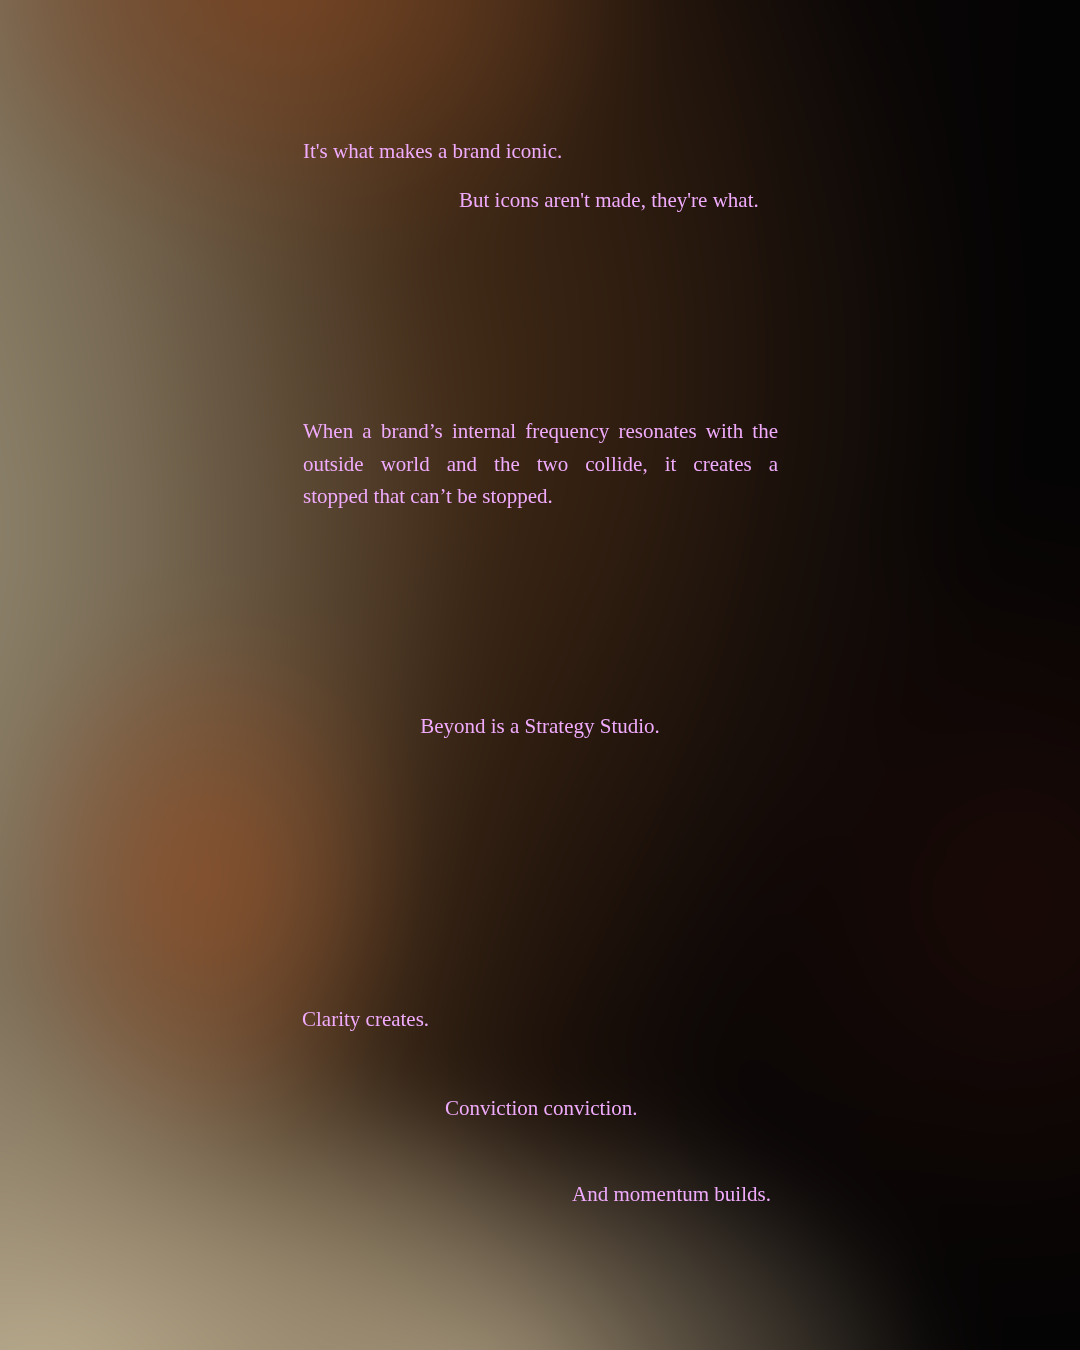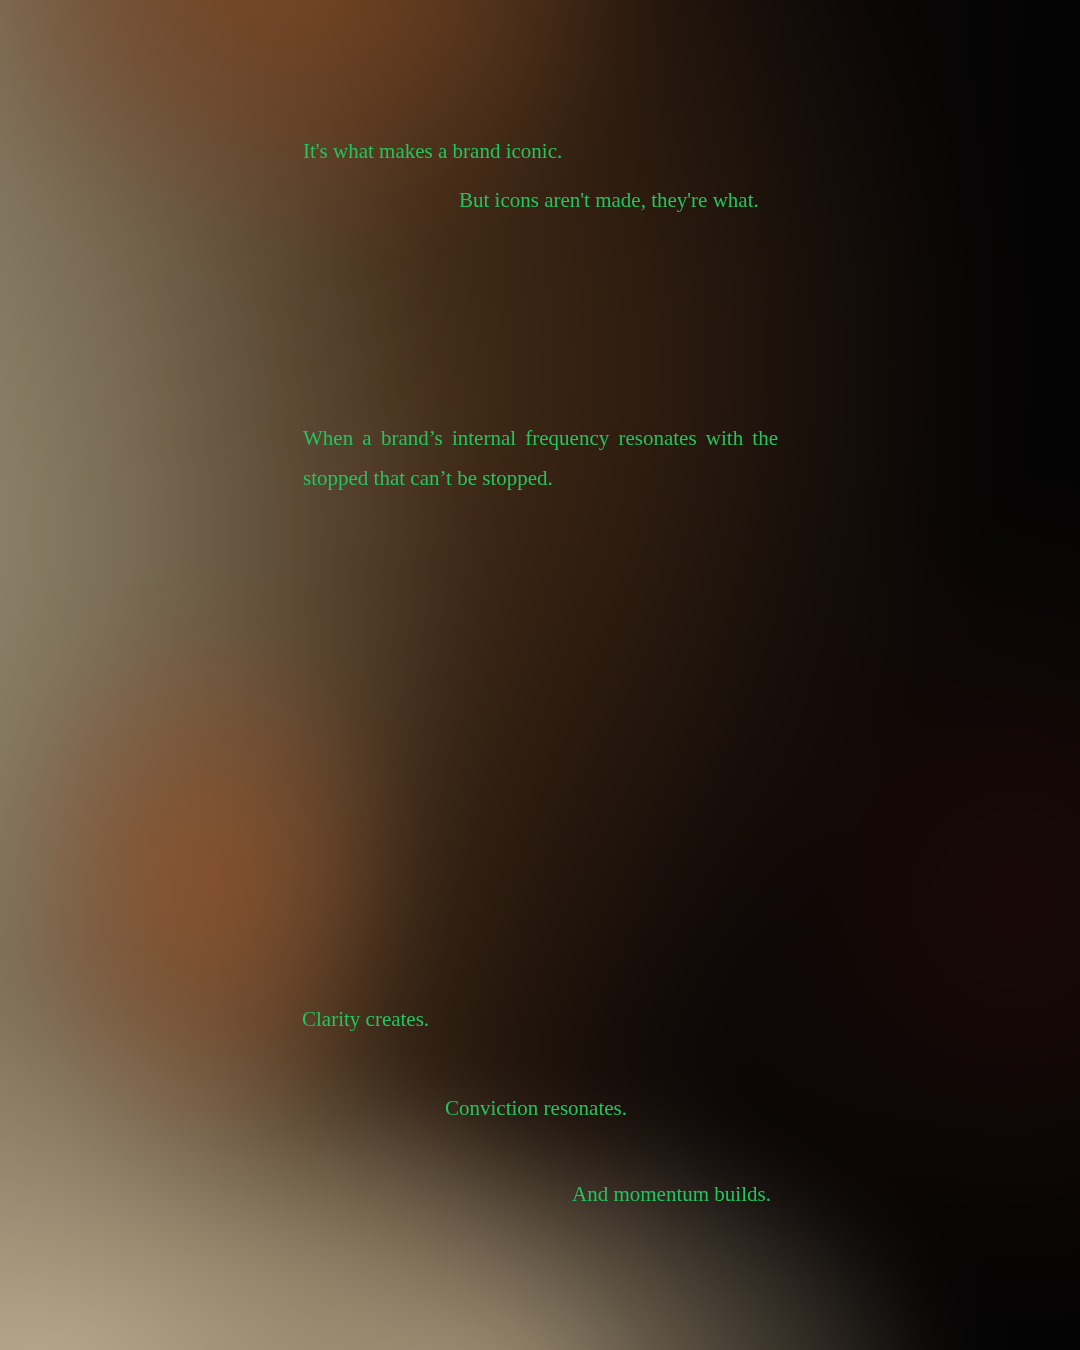--- a/index.html
+++ b/index.html
@@ -37,38 +37,37 @@
       radial-gradient(480px 580px at 1120px 1000px, rgba(45,15,9,0.55), rgba(45,15,9,0) 70%),
       
       linear-gradient(94deg, #857a66 0%, #6a5a47 16%, #3f2c1a 36%, #1c1009 52%, #0a0606 66%, #050404 82%, #050404 100%);
   }
   .txt {
     position: absolute;
     z-index: 1;
     font-family: "Liberation Serif", serif;
     font-size: 21px;
     line-height: 26px;
-    color: #22c55e;
+    color: #f0abfc;
     white-space: nowrap;
   }
   .l-intro1 { left: 303px; top: 138px; }
   .l-intro2 { left: 459px; top: 187px; }
   .para {
     left: 303px;
     top: 415px;
     width: 475px;
     white-space: normal;
   }
   .jline {
     display: block;
     text-align: justify;
     text-align-last: justify;
     line-height: 32.5px;
     white-space: nowrap;
-    margin-top: 7px;
   }
   .jline.last { text-align-last: left; }
   .studio {
     left: 0;
     right: 0;
     top: 710px;
     text-align: center;
     line-height: 33px;
     white-space: normal;
   }
@@ -82,24 +81,26 @@
 
 <div class="canvas">
   <div class="bg"></div>
 
   <div class="txt l-intro1">It's what makes a brand iconic.</div>
 
   <div class="txt l-intro2">But icons aren't made, they're what.</div>
 
   <div class="txt para">
     <span class="jline">When a brand’s internal frequency resonates with the</span>
+    <span class="jline">outside world and the two collide, it creates a</span>
     <span class="jline last">stopped that can’t be stopped.</span>
   </div>
 
   <div class="txt studio">
+    <span class="cline">Beyond is a Strategy Studio.</span>
   </div>
 
   <div class="txt l-clarity">Clarity creates.</div>
 
-  <div class="txt l-conviction">Conviction resonates.</div>
+  <div class="txt l-conviction">Conviction conviction.</div>
 
   <div class="txt l-momentum">And momentum builds.</div>
 </div>
 
 </body></html>

